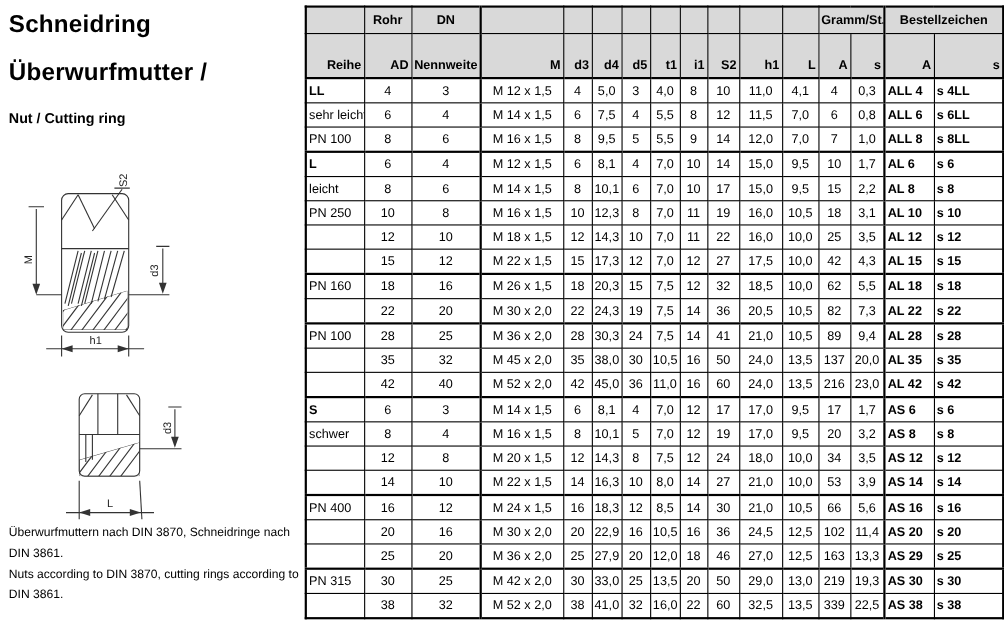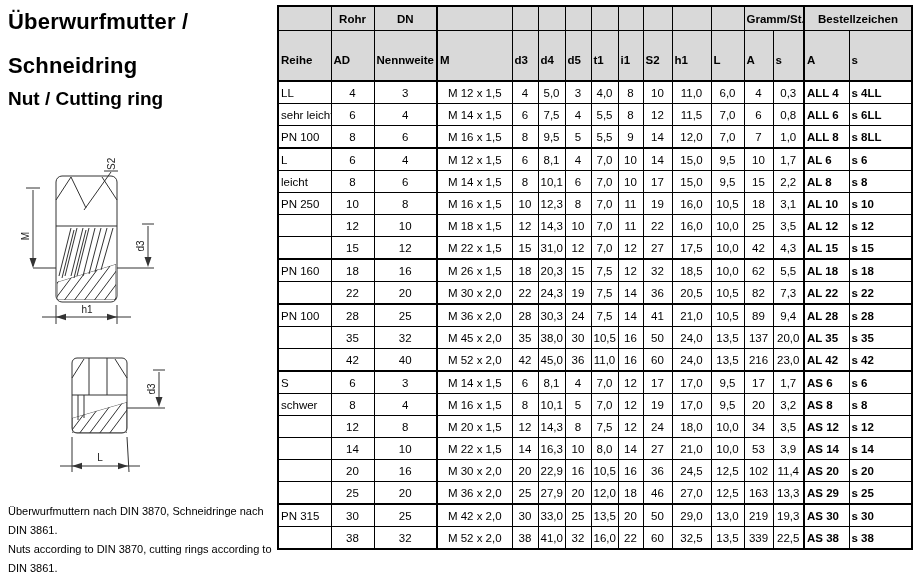--- a/index.html
+++ b/index.html
@@ -2,55 +2,55 @@
 <html><head>
 <meta charset="utf-8">
 <style>
   html,body{margin:0;padding:0;background:#fff;}
   #page{position:relative;width:913px;height:585px;background:#fff;
         font-family:"Liberation Sans",sans-serif;color:#000;overflow:hidden;}
 
   
   #left{position:absolute;left:8px;top:0;width:264px;height:585px;}
   .title-line{font-size:22px;font-weight:bold;line-height:44px;letter-spacing:.2px;}
-  .subtitle{font-size:19px;font-weight:bold;}
+  .subtitle{font-size:13px;font-weight:bold;margin-top:12px;}
   .partno{font-size:14px;font-weight:bold;margin-top:12px;letter-spacing:.3px;}
   #drawing1{position:absolute;left:6px;top:148px;}
   #drawing2{position:absolute;left:28px;top:340px;}
-  #footnote{position:absolute;left:0;top:502px;width:266px;font-size:11px;line-height:19px;}
+  #footnote{position:absolute;left:0;top:475px;width:266px;font-size:11px;line-height:19px;}
   #footnote p{margin:0;}
   svg line,svg path,svg rect,svg polyline{stroke:#333;fill:none;stroke-width:1;}
   svg .hatch{stroke-width:.8;}
   svg .arrow{fill:#333;stroke:none;}
   svg text{fill:#222;font-family:"Liberation Sans",sans-serif;font-size:10px;stroke:none;}
 
   
   #tablewrap{position:absolute;left:277px;top:5px;}
   table{border-collapse:collapse;table-layout:fixed;width:634px;border:2px solid #000;}
   th,td{border:1px solid #000;font-size:11.5px;padding:0 2px;overflow:hidden;white-space:nowrap;}
   thead th{background:#d9d9d9;font-weight:bold;margin-left:17px;}
   thead tr.hr1 th{height:23px;text-align:center;}
-  thead tr.hr2 th{height:35px;vertical-align:bottom;text-align:left;padding-bottom:14px;}
+  thead tr.hr2 th{height:35px;vertical-align:bottom;text-align:right;padding-bottom:4px;}
   thead th.left{text-align:left;}
   thead tr.hr2 th{border-bottom:2px solid #000;}
   tbody td{height:21px;text-align:center;background:#fff;}
   tbody td.c-reihe{text-align:left;}
   tbody td.c-best{text-align:left;font-weight:bold;margin-top:21px;}
   tbody tr.thick td{border-top:2px solid #000;}
   .bl2{border-left:2px solid #000 !important;}
-  td.bold{font-weight:normal;}
+  td.bold{font-weight:bold;}
 </style>
 </head>
 <body>
 
 <div id="page">
 
   <div id="left">
+    <div class="title-line">Schneidring</div>
     <div class="title-line">Überwurfmutter /</div>
-    <div class="title-line">Schneidring</div>
     <div class="subtitle">Nut / Cutting ring</div>
 
     <svg id="drawing1" width="150" height="186" viewBox="0 0 150 186">
       <defs>
         <clipPath id="clipNutBand">
             <polygon points="43,134 102,116 102,152 43,152"></polygon>
           </clipPath>
         <clipPath id="clipRingBand">
             <polygon points="36,78 91,62 91,93 36,93"></polygon>
           </clipPath>
@@ -215,21 +215,21 @@
             <td>4</td>
             <td>3</td>
             <td class="bl2">M 12 x 1,5</td>
             <td>4</td>
             <td>5,0</td>
             <td>3</td>
             <td>4,0</td>
             <td>8</td>
             <td>10</td>
             <td>11,0</td>
-            <td>6,0</td>
+            <td>4,1</td>
             <td>4</td>
             <td>0,3</td>
             <td class="c-best bl2">ALL 4</td>
             <td class="c-best">s 4LL</td>
           </tr>
           <tr>
             <td class="c-reihe">sehr leicht</td>
             <td>6</td>
             <td>4</td>
             <td class="bl2">M 14 x 1,5</td>
@@ -335,21 +335,21 @@
             <td>3,5</td>
             <td class="c-best bl2">AL 12</td>
             <td class="c-best">s 12</td>
           </tr>
           <tr>
             <td class="c-reihe"></td>
             <td>15</td>
             <td>12</td>
             <td class="bl2">M 22 x 1,5</td>
             <td>15</td>
-            <td>31,0</td>
+            <td>17,3</td>
             <td>12</td>
             <td>7,0</td>
             <td>12</td>
             <td>27</td>
             <td>17,5</td>
             <td>10,0</td>
             <td>42</td>
             <td>4,3</td>
             <td class="c-best bl2">AL 15</td>
             <td class="c-best">s 15</td>
@@ -508,20 +508,38 @@
             <td>10</td>
             <td>8,0</td>
             <td>14</td>
             <td>27</td>
             <td>21,0</td>
             <td>10,0</td>
             <td>53</td>
             <td>3,9</td>
             <td class="c-best bl2">AS 14</td>
             <td class="c-best">s 14</td>
+          </tr>
+          <tr class="thick">
+            <td class="c-reihe">PN 400</td>
+            <td>16</td>
+            <td>12</td>
+            <td class="bl2">M 24 x 1,5</td>
+            <td>16</td>
+            <td>18,3</td>
+            <td>12</td>
+            <td>8,5</td>
+            <td>14</td>
+            <td>30</td>
+            <td>21,0</td>
+            <td>10,5</td>
+            <td>66</td>
+            <td>5,6</td>
+            <td class="c-best bl2">AS 16</td>
+            <td class="c-best">s 16</td>
           </tr>
           <tr>
             <td class="c-reihe"></td>
             <td>20</td>
             <td>16</td>
             <td class="bl2">M 30 x 2,0</td>
             <td>20</td>
             <td>22,9</td>
             <td>16</td>
             <td>10,5</td>

